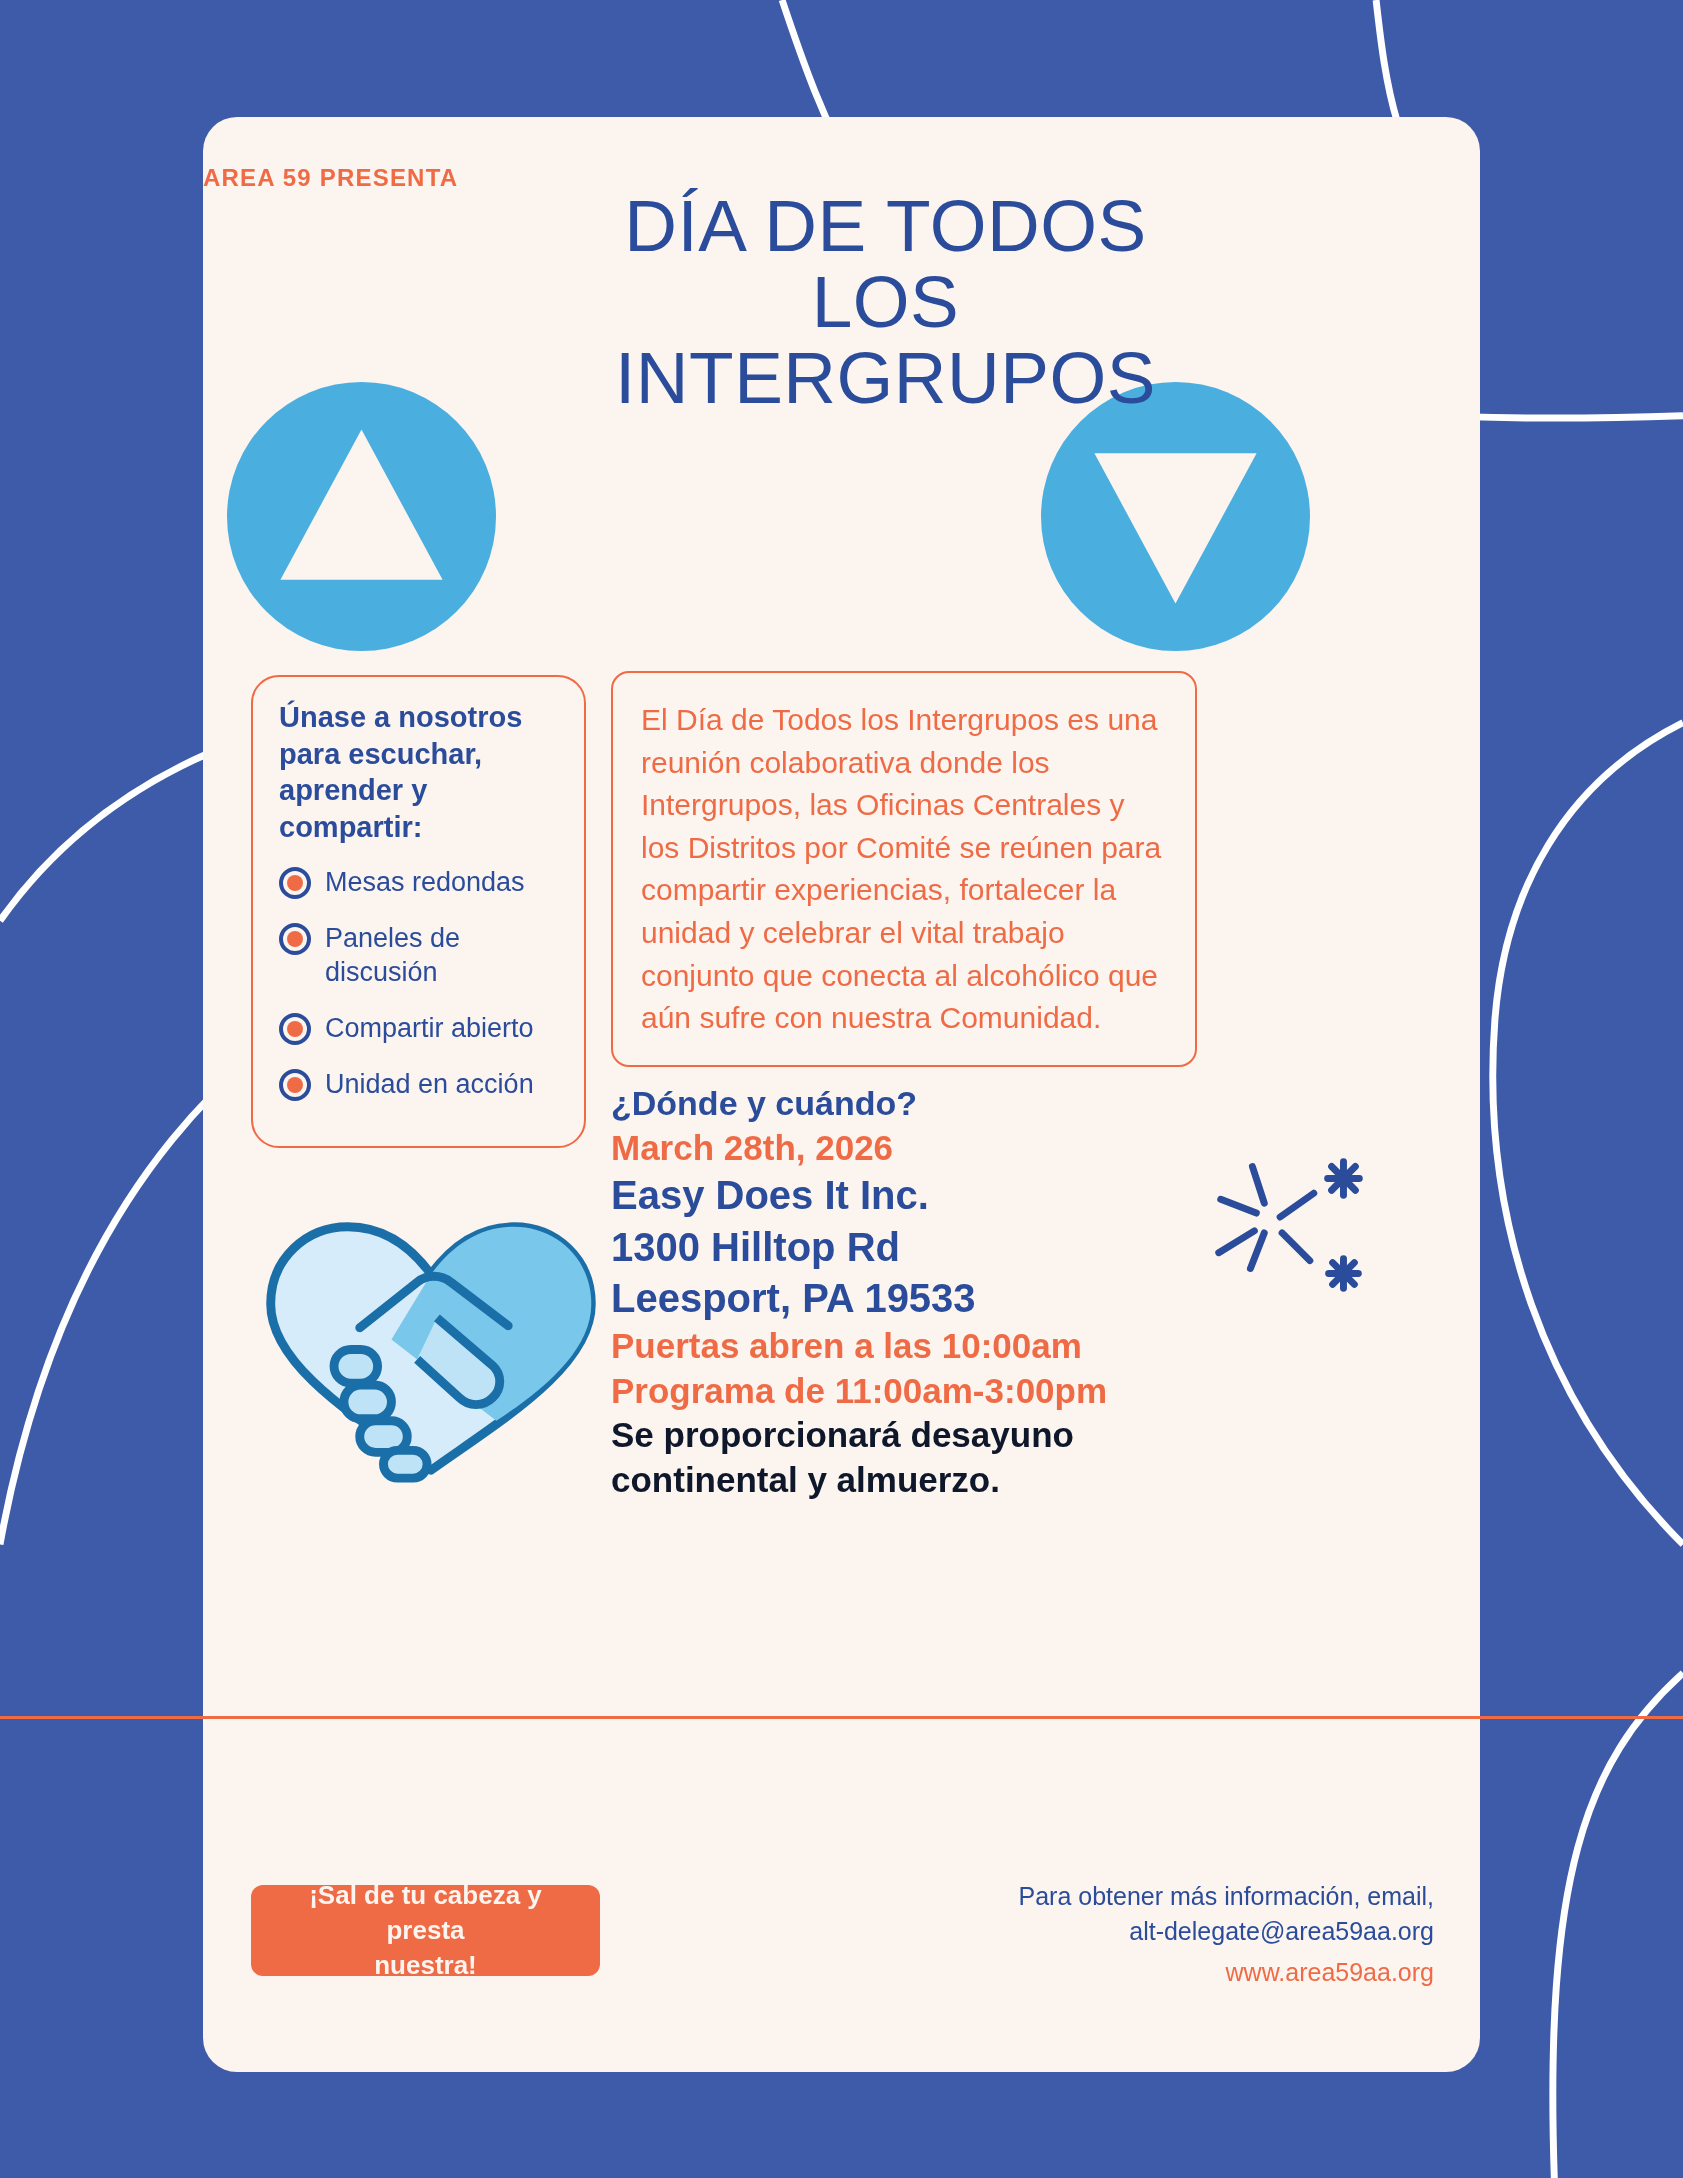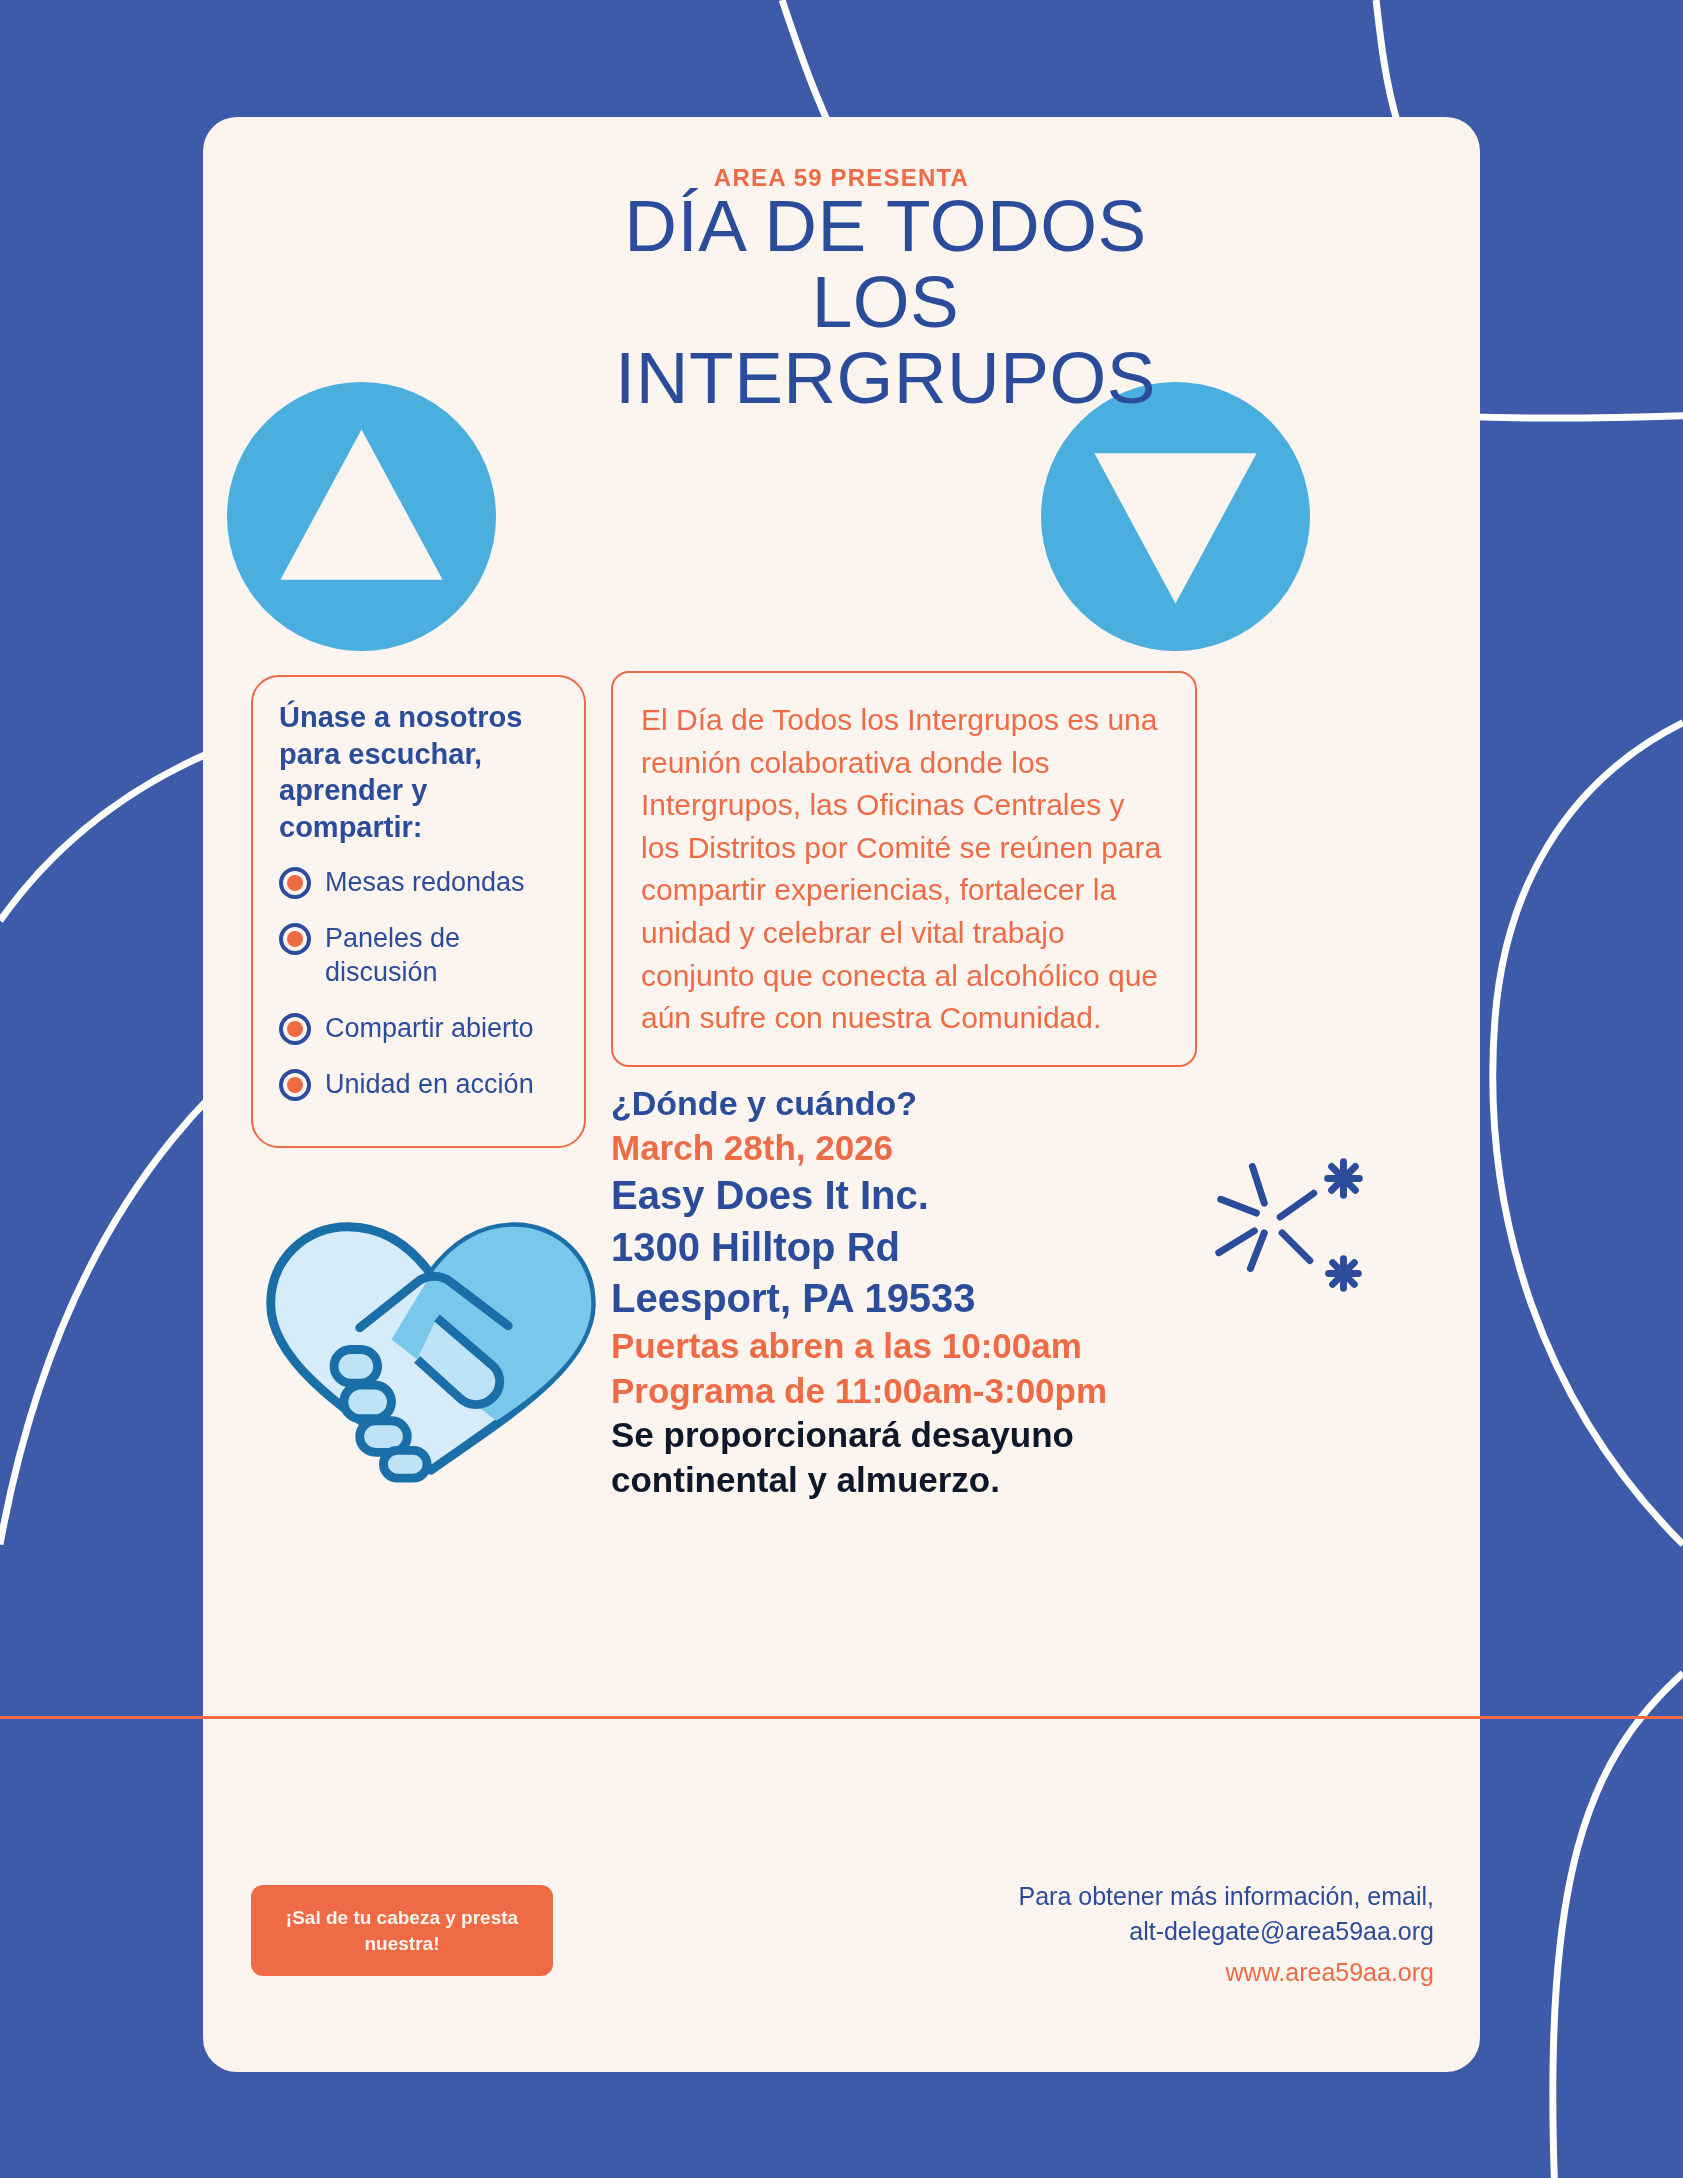--- a/index.html
+++ b/index.html
@@ -35,21 +35,21 @@
     border-radius: 34px;
     overflow: hidden;
   }
 
   
   .presenta {
     position: absolute;
     top: 47px;
     left: 0;
     width: 100%;
-    text-align: center;
+    text-align: left;
     color: #ef6b45;
     font-size: 24px;
     font-weight: bold;
     letter-spacing: 1.2px;
   }
   .main-title {
     position: absolute;
     top: 71px;
     left: 0;
     width: 100%;
@@ -191,26 +191,26 @@
     top: 1716px;
     width: 1683px;
     height: 3px;
     background: #ef6b45;
     z-index: 5;
   }
   .cta-badge {
     position: absolute;
     left: 48px;
     top: 1768px;
-    width: 302px;
+    width: 349px;
     height: 91px;
     background: #ef6b45;
     border-radius: 12px;
     color: #fbf4ef;
-    font-size: 19px;
+    font-size: 26px;
     font-weight: bold;
     line-height: 1.35;
     display: flex;
     align-items: center;
     justify-content: center;
     text-align: center;
     box-sizing: border-box;
     padding: 0 16px;
   }
   .contact-block {

